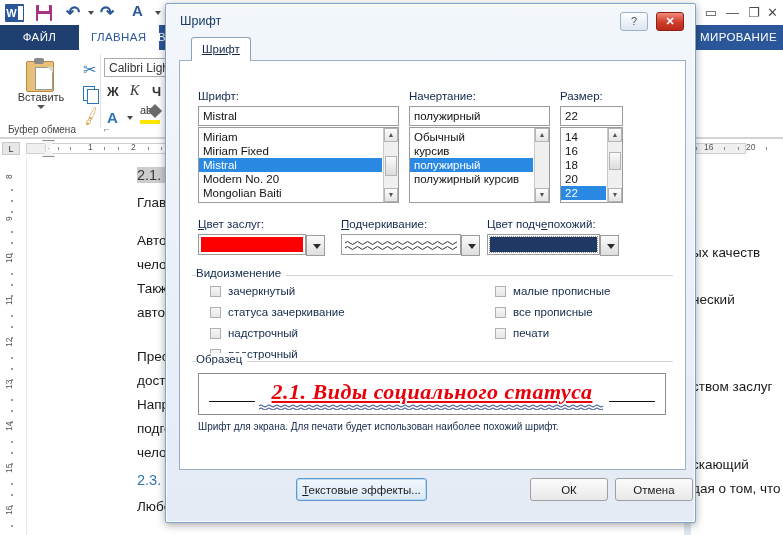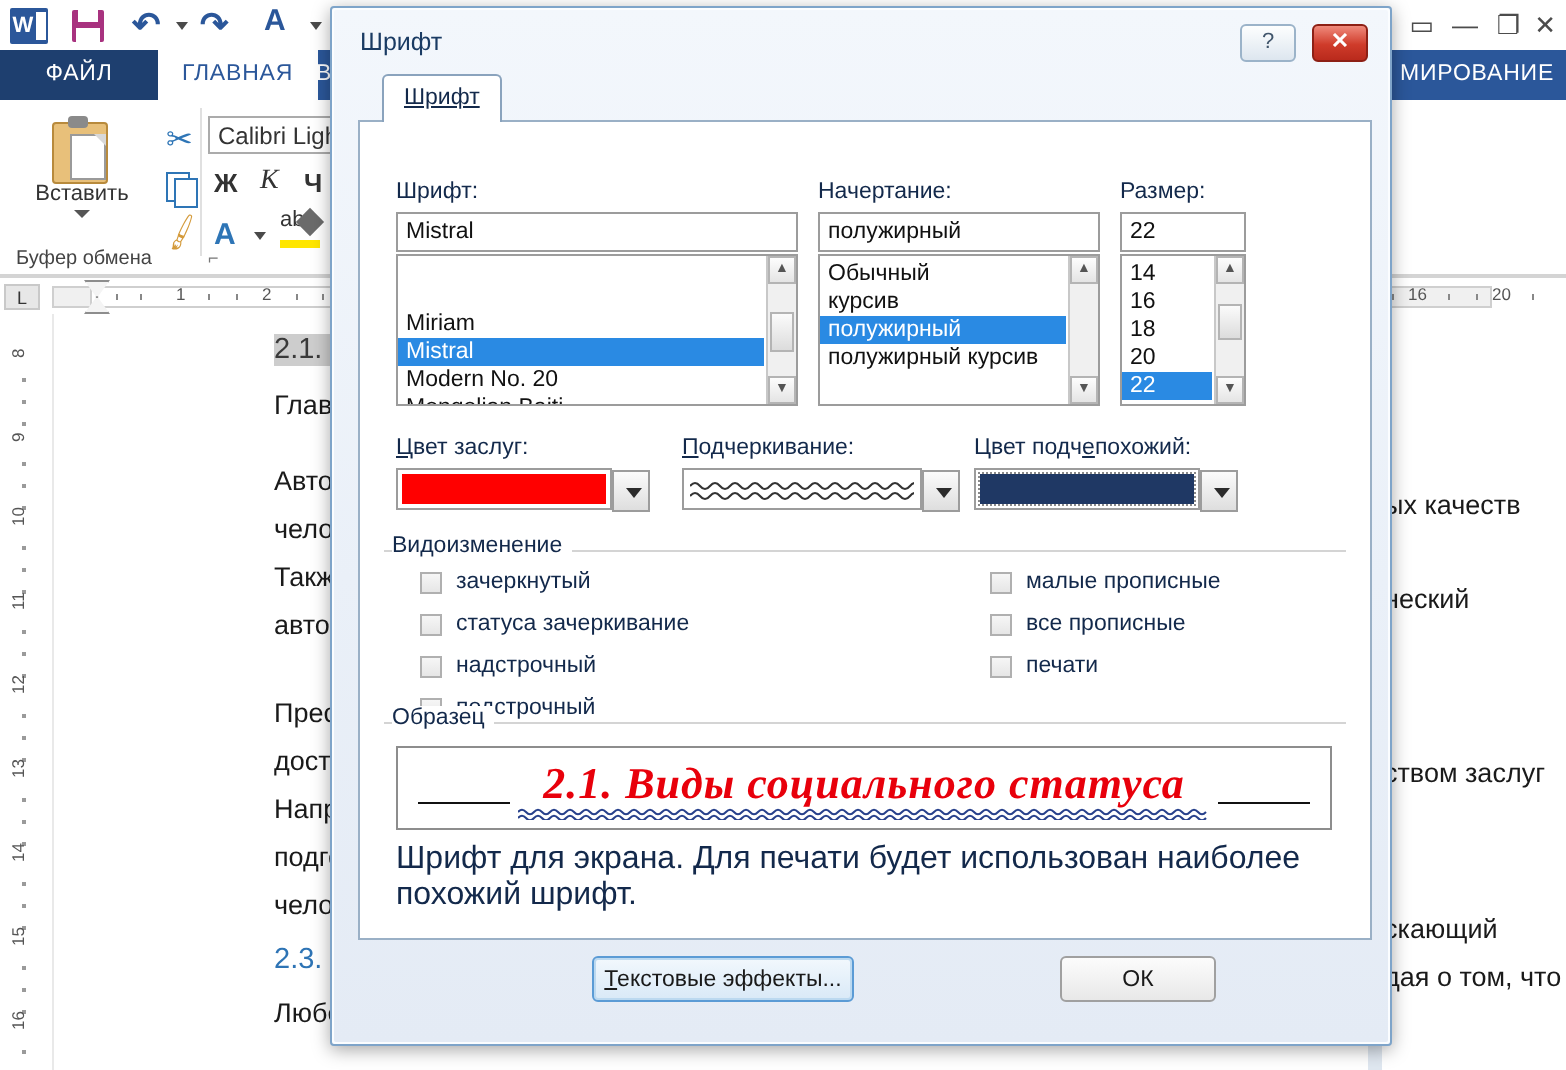--- a/index.html
+++ b/index.html
@@ -135,24 +135,24 @@
   .gbox-title{position:absolute;background:#fff;padding-right:5px;font-size:11.5px;color:#13294b;}
 
   .cbrow{position:absolute;font-size:11.5px;color:#13294b;}
   .cbox{position:absolute;left:0;top:1px;width:11px;height:11px;background:linear-gradient(180deg,#f6f6f6,#e6e6e6);
         border:1px solid #b0b0b0;box-sizing:border-box;}
   .cbrow span{position:absolute;left:18px;top:0;white-space:nowrap;}
 
   
   #preview-box{position:absolute;left:18px;top:312px;width:468px;height:42px;background:#fff;border:1px solid #8d8d8d;box-sizing:border-box;}
   #preview-text{position:absolute;left:0;right:0;top:5px;text-align:center;font-family:"Liberation Serif",serif;
-                font-style:italic;font-weight:bold;font-size:22px;color:#e8000b;white-space:nowrap;letter-spacing:.5px;}
+                font-style:italic;font-weight:bold;font-size:22px;color:#e8000b;white-space:nowrap;letter-spacing:.5px;text-decoration:underline;}
   .prev-rule{position:absolute;top:27px;height:1px;background:#111;}
   #wave{position:absolute;left:60px;top:30px;width:352px;height:6px;overflow:hidden;}
-  #note{position:absolute;left:18px;top:360px;font-size:16px;color:#13294b;}
+  #note{position:absolute;left:18px;top:360px;font-size:10px;color:#13294b;}
 
   
   .dbtn{position:absolute;height:23px;line-height:22px;text-align:center;font-size:11.5px;color:#1a1a1a;
         background:linear-gradient(180deg,#fcfcfc,#e8e8e8);border:1px solid #a0a0a0;border-radius:3px;box-sizing:border-box;}
   .dbtn.focus{background:linear-gradient(180deg,#f2f8fd,#d9e9f7);border:1px solid #5b9bd5;box-shadow:0 0 0 1px #bcd9f0 inset;}
 </style>
 </head>
 <body>
 
 <div id="word-app">
@@ -307,22 +307,23 @@
       <div class="dtab sel" style="left:12px;">
         <span class="u">Шрифт</span>
       </div>
     </div>
 
     <div id="panel">
 
       <div class="flabel" style="left:18px;top:29px;">Шрифт:</div>
       <div class="tinput" style="left:18px;top:45px;width:201px;height:20px;">Mistral</div>
       <div class="listbox" style="left:18px;top:66px;width:201px;height:76px;">
-        <div style="position:absolute;left:0;top:2px;right:16px;margin-top:25px;" id="font-items">
+        <div style="position:absolute;left:0;top:2px;right:16px;" id="font-items">
             <div class="li">Miriam</div>
+            <div class="li">Miriam Fixed</div>
             <div class="li sel">Mistral</div>
             <div class="li">Modern No. 20</div>
             <div class="li">Mongolian Baiti</div>
           </div>
         <div class="vscroll">
           <div class="vsa" style="top:0;">▲</div>
           <div class="vsthumb" style="top:28px;height:20px;"></div>
           <div class="vsa" style="bottom:0;">▼</div>
         </div>
       </div>
@@ -432,14 +433,15 @@
           <path d="M0 5 q2 -2.2 4 0 t4 0 t4 0 t4 0 t4 0 t4 0 t4 0 t4 0 t4 0 t4 0 t4 0 t4 0 t4 0 t4 0 t4 0 t4 0 t4 0 t4 0 t4 0 t4 0 t4 0 t4 0 t4 0 t4 0 t4 0 t4 0 t4 0 t4 0 t4 0 t4 0 t4 0 t4 0 t4 0 t4 0 t4 0 t4 0 t4 0 t4 0 t4 0 t4 0 t4 0 t4 0 t4 0 t4 0 t4 0 t4 0 t4 0 t4 0 t4 0 t4 0 t4 0 t4 0 t4 0 t4 0 t4 0 t4 0 t4 0 t4 0 t4 0 t4 0 t4 0 t4 0 t4 0 t4 0 t4 0 t4 0 t4 0 t4 0 t4 0 t4 0 t4 0 t4 0 t4 0 t4 0 t4 0 t4 0 t4 0 t4 0 t4 0 t4 0 t4 0 t4 0 t4 0 t4 0 t4 0 t4 0" fill="none" stroke="#27408b" stroke-width="1"></path>
         </svg>
       </div>
       <div id="note">Шрифт для экрана. Для печати будет использован наиболее похожий шрифт.</div>
     </div>
 
     <div class="dbtn focus" style="left:129px;top:473px;width:131px;">
       <span style="text-decoration:underline;">Т</span><span>екстовые эффекты...</span>
     </div>
     <div class="dbtn" style="left:363px;top:473px;width:78px;">ОК</div>
+    <div class="dbtn" style="left:448px;top:473px;width:78px;">Отмена</div>
   </div>
 </div>
 
 </body></html>

